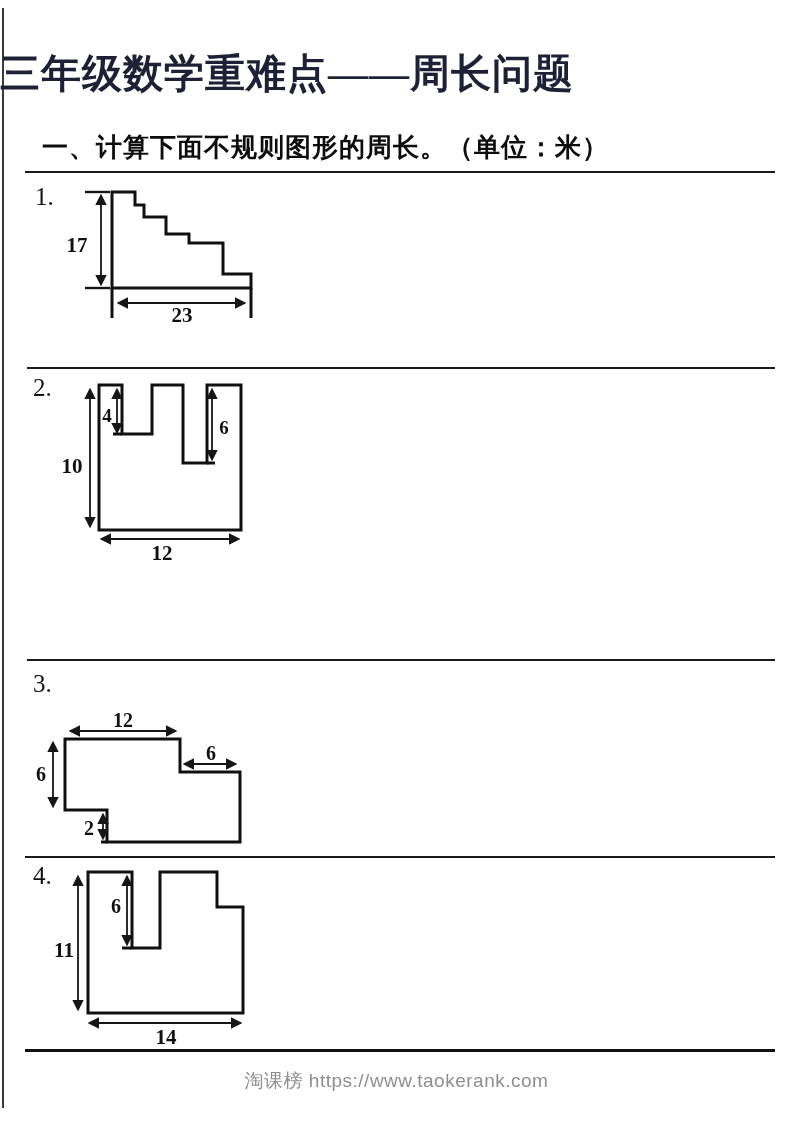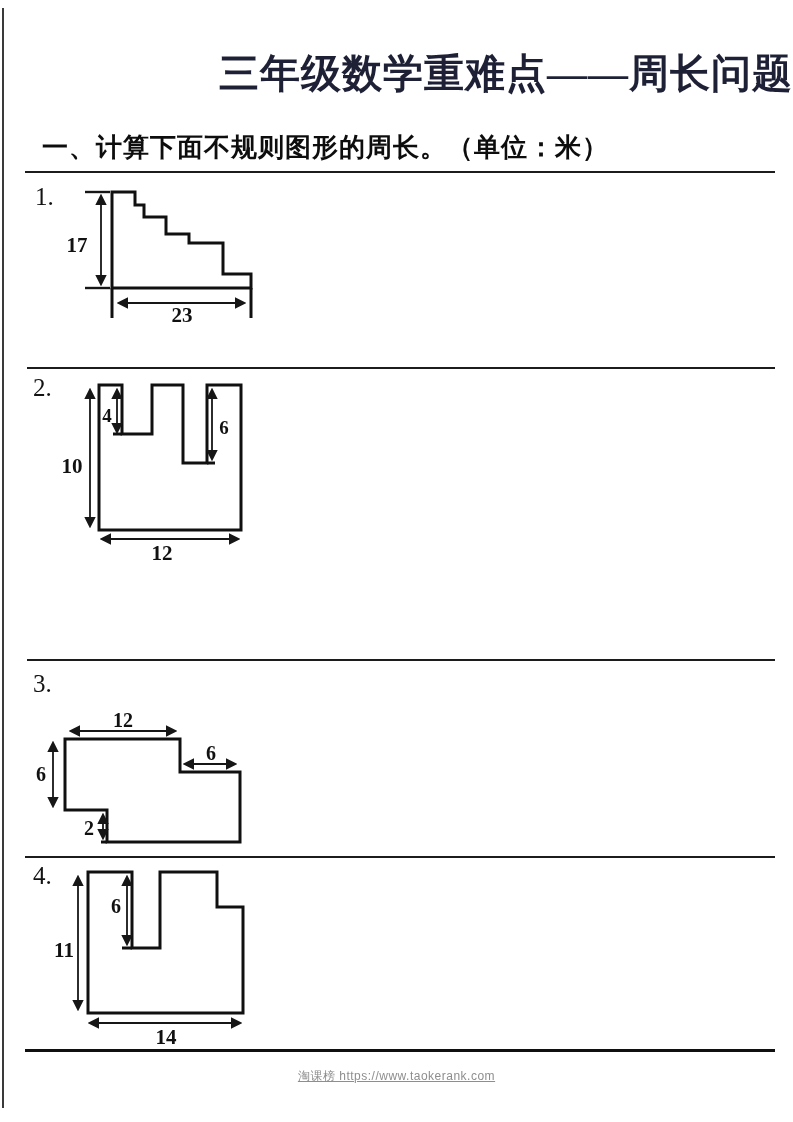--- a/index.html
+++ b/index.html
@@ -10,21 +10,21 @@
     font-family:"Liberation Serif","DejaVu Serif",serif;
     color:#111;
     overflow:hidden;
   }
   .left-border{
     position:absolute;left:2px;top:8px;width:2px;height:1100px;
     background:#3a3a3a;
   }
   .doc-title{
     position:absolute;left:0;top:46px;width:100%;
-    text-align:right;
+    text-align:left;
     font-size:40px;font-weight:bold;
     letter-spacing:1px;
     color:#1e2135;
   }
   .section-heading{
     position:absolute;left:42px;top:130px;
     font-size:26px;font-weight:bold;
     color:#0d0d0d;
     letter-spacing:1px;
   }
@@ -56,23 +56,22 @@
   .fig .dim{fill:none;stroke:#161616;stroke-width:1.8;}
   .fig .tick{fill:none;stroke:#161616;stroke-width:2.4;}
   .fig text{
     font-family:"Liberation Serif","DejaVu Serif",serif;
     font-weight:bold;fill:#111;
   }
   .footer{
     position:absolute;left:0;top:1068px;width:100%;
     text-align:center;
     font-family:"Liberation Sans","DejaVu Sans",sans-serif;
-    font-size:12px;color:#8e8e8e;
+    font-size:19px;color:#8e8e8e;
     letter-spacing:0.5px;
-    text-decoration:underline;
   }
 </style>
 </head>
 <body>
 
 <div class="page">
 
   <div class="left-border"></div>
 
   <div class="doc-title">三年级数学重难点——周长问题</div>

